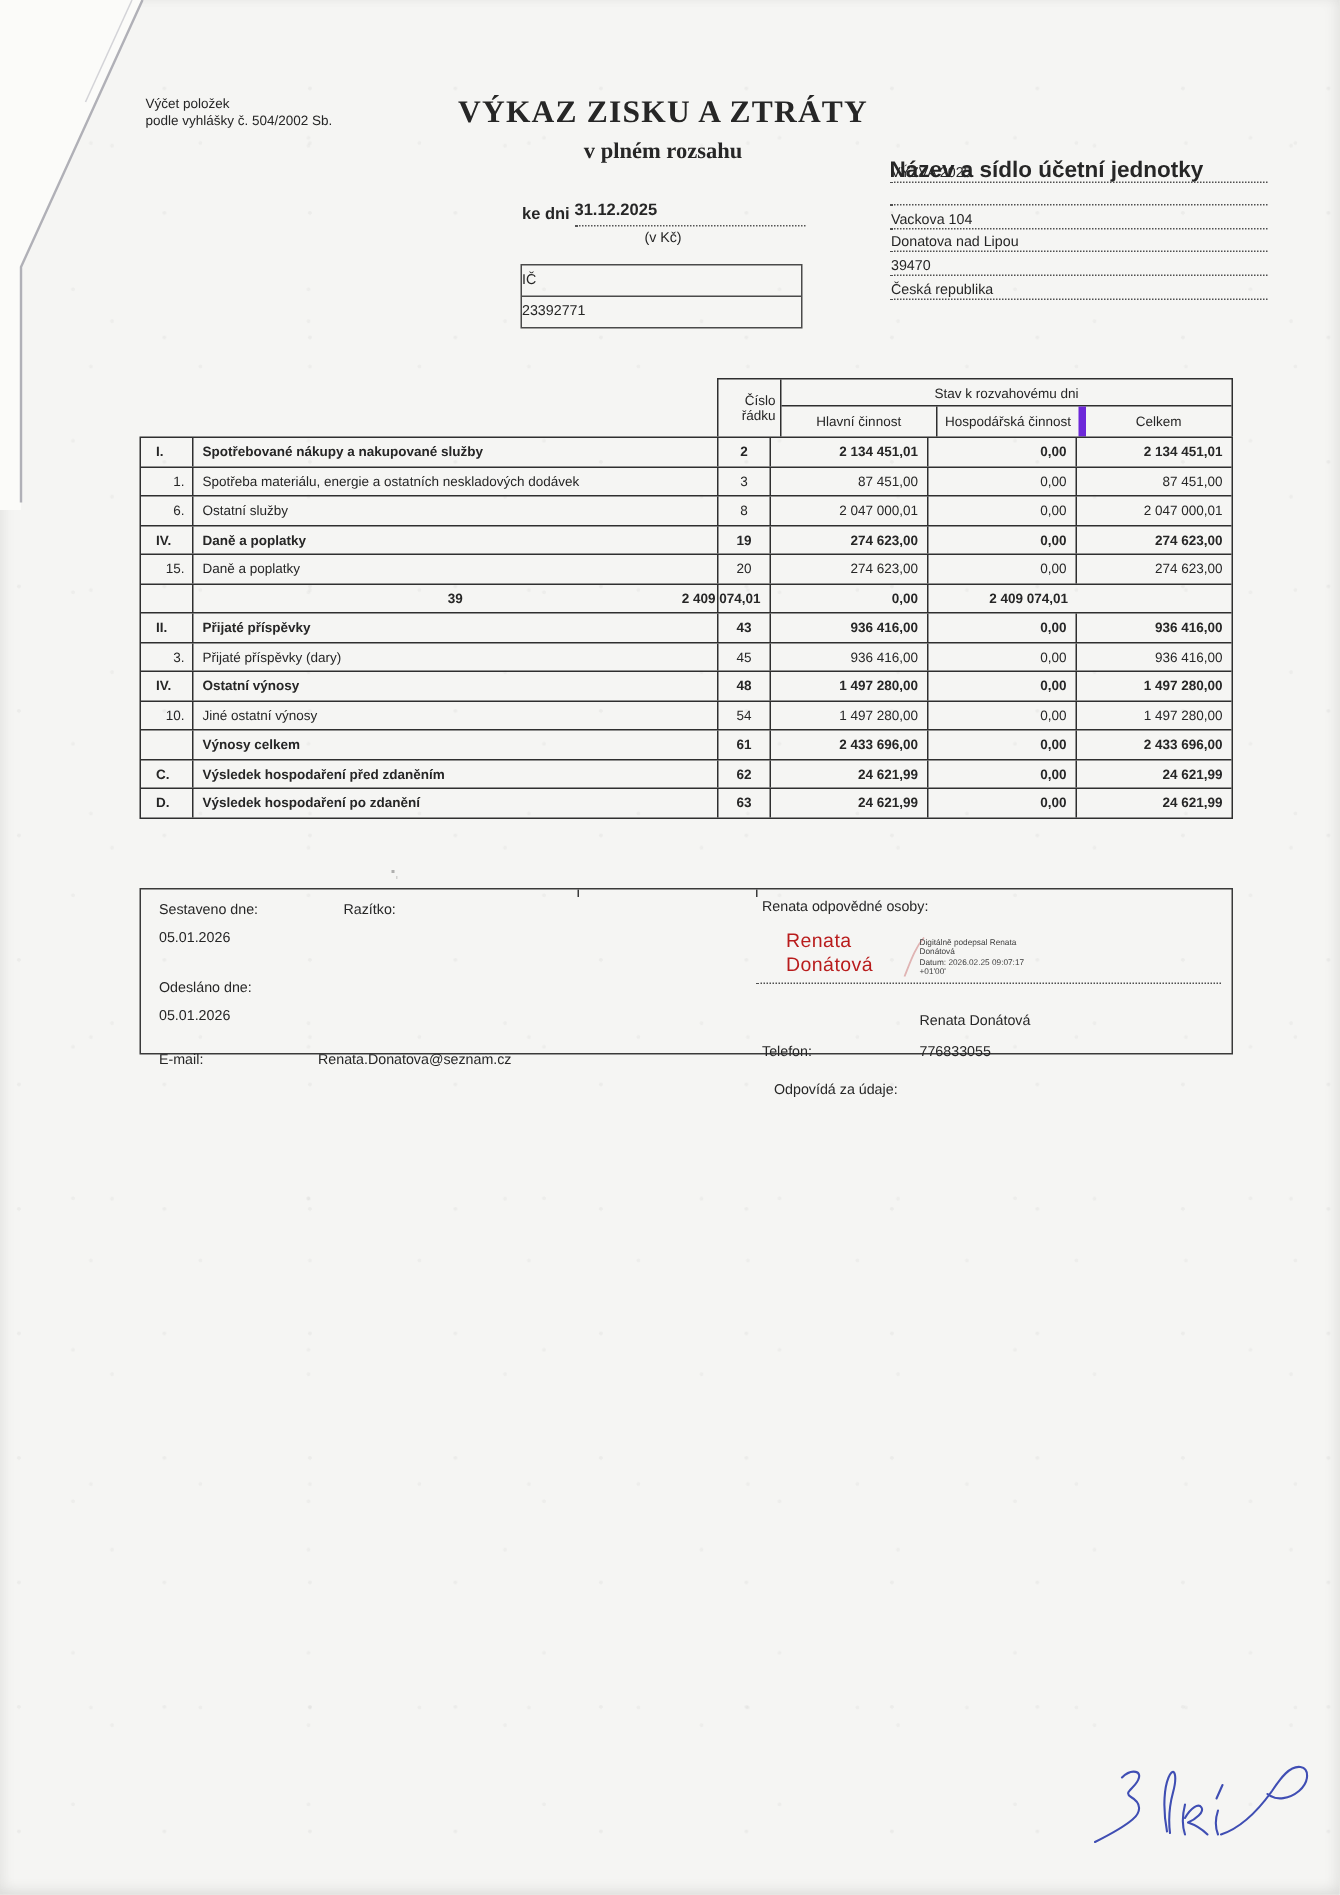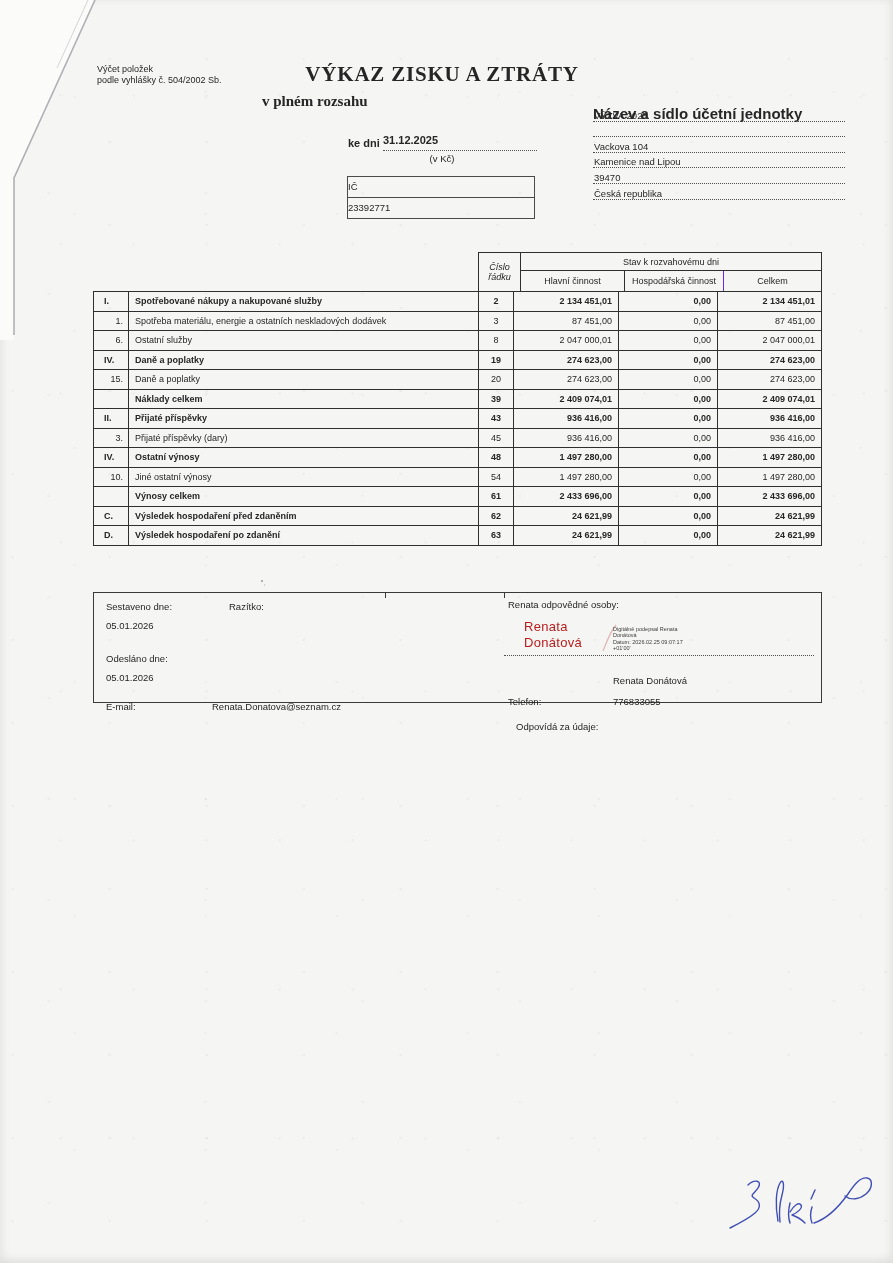--- a/index.html
+++ b/index.html
@@ -18,46 +18,46 @@
       radial-gradient(circle 1px at 57% 83%, rgba(120,120,118,.12) 0 1px, transparent 1.5px),
       radial-gradient(circle 1px at 83% 64%, rgba(120,120,118,.12) 0 1px, transparent 1.5px),
       radial-gradient(circle 1px at 31% 91%, rgba(120,120,118,.12) 0 1px, transparent 1.5px);
     background-size:97px 83px, 131px 117px, 73px 149px, 157px 101px;
   }
   .abs{position:absolute;}
   .b{font-weight:bold;}
   .ref{left:97px;top:64px;font-size:9px;line-height:11px;}
   .title{left:262px;top:62px;width:360px;text-align:center;
     font-family:"Liberation Serif", serif;font-weight:bold;font-size:21px;letter-spacing:.8px;}
-  .subtitle{left:262px;top:93px;width:360px;text-align:left;
+  .subtitle{left:262px;top:93px;width:360px;text-align:center;
     font-family:"Liberation Serif", serif;font-weight:bold;font-size:15px;}
   .kedni-label{left:348px;top:137px;font-size:11px;}
   .kedni-field{left:383px;top:134px;width:154px;height:16px;border-bottom:1.5px dotted #555;
     text-align:left;font-size:11px;font-weight:bold;}
   .vkc{left:412px;top:153px;width:60px;text-align:center;font-size:9.5px;}
   .ic-box{left:347px;top:176px;width:186px;border:1px solid #4a4a4a;background:transparent;}
   .ic-box .cell{height:20px;line-height:20px;text-align:left;font-size:9.5px;}
   .ic-box .cell:first-child{border-bottom:1px solid #4a4a4a;}
   .entity-label{left:593px;top:86px;font-size:15px;margin-top:19px;}
   .entity-lines{left:593px;top:106px;width:252px;}
   .e-line{height:14.6px;border-bottom:1.5px dotted #4f4f4f;font-size:9.5px;
     display:flex;align-items:flex-end;padding:0 0 0 1px;white-space:nowrap;}
 
   
   .vz-table{left:93px;top:252px;width:729px;font-size:9px;}
   .vz-head{position:absolute;left:385px;top:0;width:344px;height:39px;
     border:1px solid #2f2f2f;border-bottom:none;box-sizing:border-box;display:flex;background:transparent;}
   .vz-head .cislo{width:35px;border-right:1px solid #2f2f2f;display:flex;align-items:center;
-    justify-content:center;text-align:center;line-height:10px;padding:0 3px;font-style:italic;}
+    justify-content:center;text-align:right;line-height:10px;padding:0 3px;}
   .vz-head .right{flex:1;display:flex;flex-direction:column;}
   .vz-head .span-top{height:17px;border-bottom:1px solid #2f2f2f;display:flex;align-items:center;justify-content:center;}
   .vz-head .subs{flex:1;display:flex;}
   .vz-head .subs > div{display:flex;align-items:center;justify-content:center;box-sizing:border-box;}
   .vz-head .sub-main{width:104px;border-right:1px solid #2f2f2f;}
-  .vz-head .sub-econ{width:99px;border-right:1px solid #6d28d9;}
+  .vz-head .sub-econ{width:99px;border-right:5px solid #6d28d9;}
   .vz-head .sub-total{flex:1;}
   .vz-body{position:absolute;left:0;top:39px;width:729px;border:1px solid #2f2f2f;box-sizing:border-box;}
   .vz-row{display:grid;grid-template-columns:35px 350px 35px 105px 99px 1fr;height:18.5px;
     border-bottom:1px solid #2f2f2f;align-items:center;}
   .vz-row:last-child{border-bottom:none;}
   .vz-row > div{height:100%;display:flex;align-items:center;box-sizing:border-box;
     border-right:1px solid #2f2f2f;white-space:nowrap;overflow:visible;}
   .vz-row > div:last-child{border-right:none;}
   .vz-row .c-desc{padding-left:6px;}
   .vz-row .c-line{justify-content:center;}
@@ -103,21 +103,21 @@
   <div class="abs ic-box">
     <div class="cell">IČ</div>
     <div class="cell">23392771</div>
   </div>
 
   <div class="abs entity-label b">Název a sídlo účetní jednotky</div>
   <div class="abs entity-lines">
     <div class="e-line">VÝZVA 2025</div>
     <div class="e-line"></div>
     <div class="e-line">Vackova 104</div>
-    <div class="e-line">Kamenice nad Lipou</div>
+    <div class="e-line">Donatova nad Lipou</div>
     <div class="e-line">39470</div>
     <div class="e-line">Česká republika</div>
   </div>
 
   <div class="abs vz-table">
     <div class="vz-head">
       <div class="cislo">Číslo řádku</div>
       <div class="right">
         <div class="span-top">Stav k rozvahovému dni</div>
         <div class="subs">
@@ -163,21 +163,20 @@
         <div class="vz-row">
         <div class="c-label ar">15.</div>
         <div class="c-desc">Daně a poplatky</div>
         <div class="c-line">20</div>
         <div class="c-num c-main">274 623,00</div>
         <div class="c-num c-econ">0,00</div>
         <div class="c-num c-total">274 623,00</div>
       </div>
         <div class="vz-row bold">
         <div class="c-label al"></div>
-        <div class="c-desc">Náklady celkem</div>
         <div class="c-line">39</div>
         <div class="c-num c-main">2 409 074,01</div>
         <div class="c-num c-econ">0,00</div>
         <div class="c-num c-total">2 409 074,01</div>
       </div>
         <div class="vz-row bold">
         <div class="c-label al">II.</div>
         <div class="c-desc">Přijaté příspěvky</div>
         <div class="c-line">43</div>
         <div class="c-num c-main">936 416,00</div>

